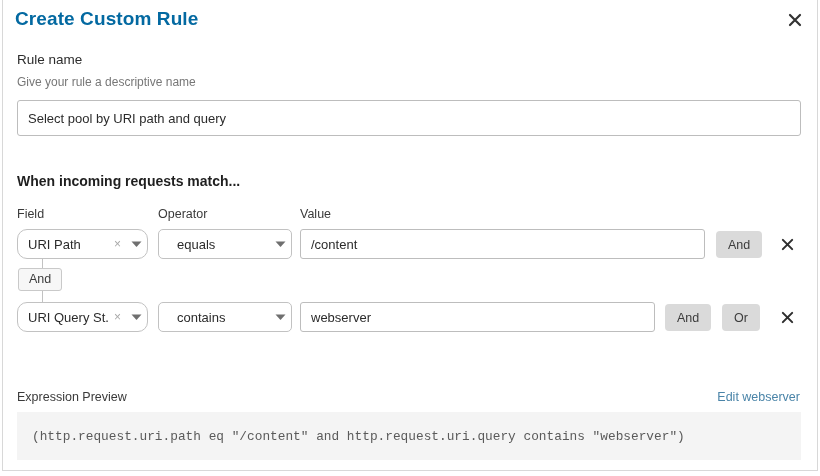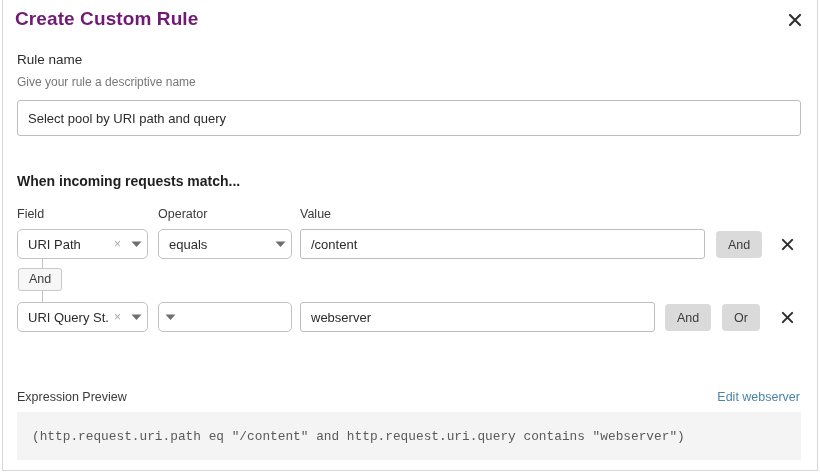--- a/index.html
+++ b/index.html
@@ -35,21 +35,21 @@
     top: 8px;
     right: 12px;
     height: 34px;
   }
   .modal-title {
     position: absolute;
     left: 0;
     top: 0;
     font-size: 19px;
     font-weight: bold;
-    color: #701a75;
+    color: #0369a1;
     letter-spacing: 0.1px;
   }
   .close-icon {
     position: absolute;
     right: 0px;
     top: 2px;
     width: 20px;
     height: 20px;
     display: flex;
     align-items: center;
@@ -154,22 +154,22 @@
   .select-caret {
     flex: 0 0 auto;
     width: 22px;
     display: flex;
     align-items: center;
     justify-content: center;
     color: #6f6f6f;
   }
   .select-caret svg { display: block; }
 
-  .field-select    { left: 14px;  width: 131px; }
-  .operator-select { left: 155px; width: 134px; }
+  .field-select    { left: 14px;  width: 131px; border-radius: 10px; }
+  .operator-select { left: 155px; width: 134px; padding-left: 8px; }
 
   .value-input-row0 { left: 297px; top: 0; width: 405px; height: 30px; }
   .value-input-row1 { left: 297px; top: 0; width: 355px; height: 30px; }
 
   .logic-btn {
     position: absolute;
     box-sizing: border-box;
     height: 27px;
     top: 2px;
     border: none;
@@ -321,20 +321,21 @@
       <span class="select-label">URI Query St...</span>
       <span class="select-clear">×</span>
       <span class="select-caret">
         <svg width="11" height="7" viewBox="0 0 11 7" aria-hidden="true">
           <path d="M0.5 0.5 L5.5 6 L10.5 0.5 Z" fill="currentColor"></path>
         </svg>
       </span>
     </div>
 
     <div class="select-box operator-select">
+      <span class="select-label">contains</span>
       <span class="select-caret">
         <svg width="11" height="7" viewBox="0 0 11 7" aria-hidden="true">
           <path d="M0.5 0.5 L5.5 6 L10.5 0.5 Z" fill="currentColor"></path>
         </svg>
       </span>
     </div>
 
     <input class="text-input value-input-row1" type="text" value="webserver" style="">
 
     <button class="logic-btn" style="left:662px;">And</button>

